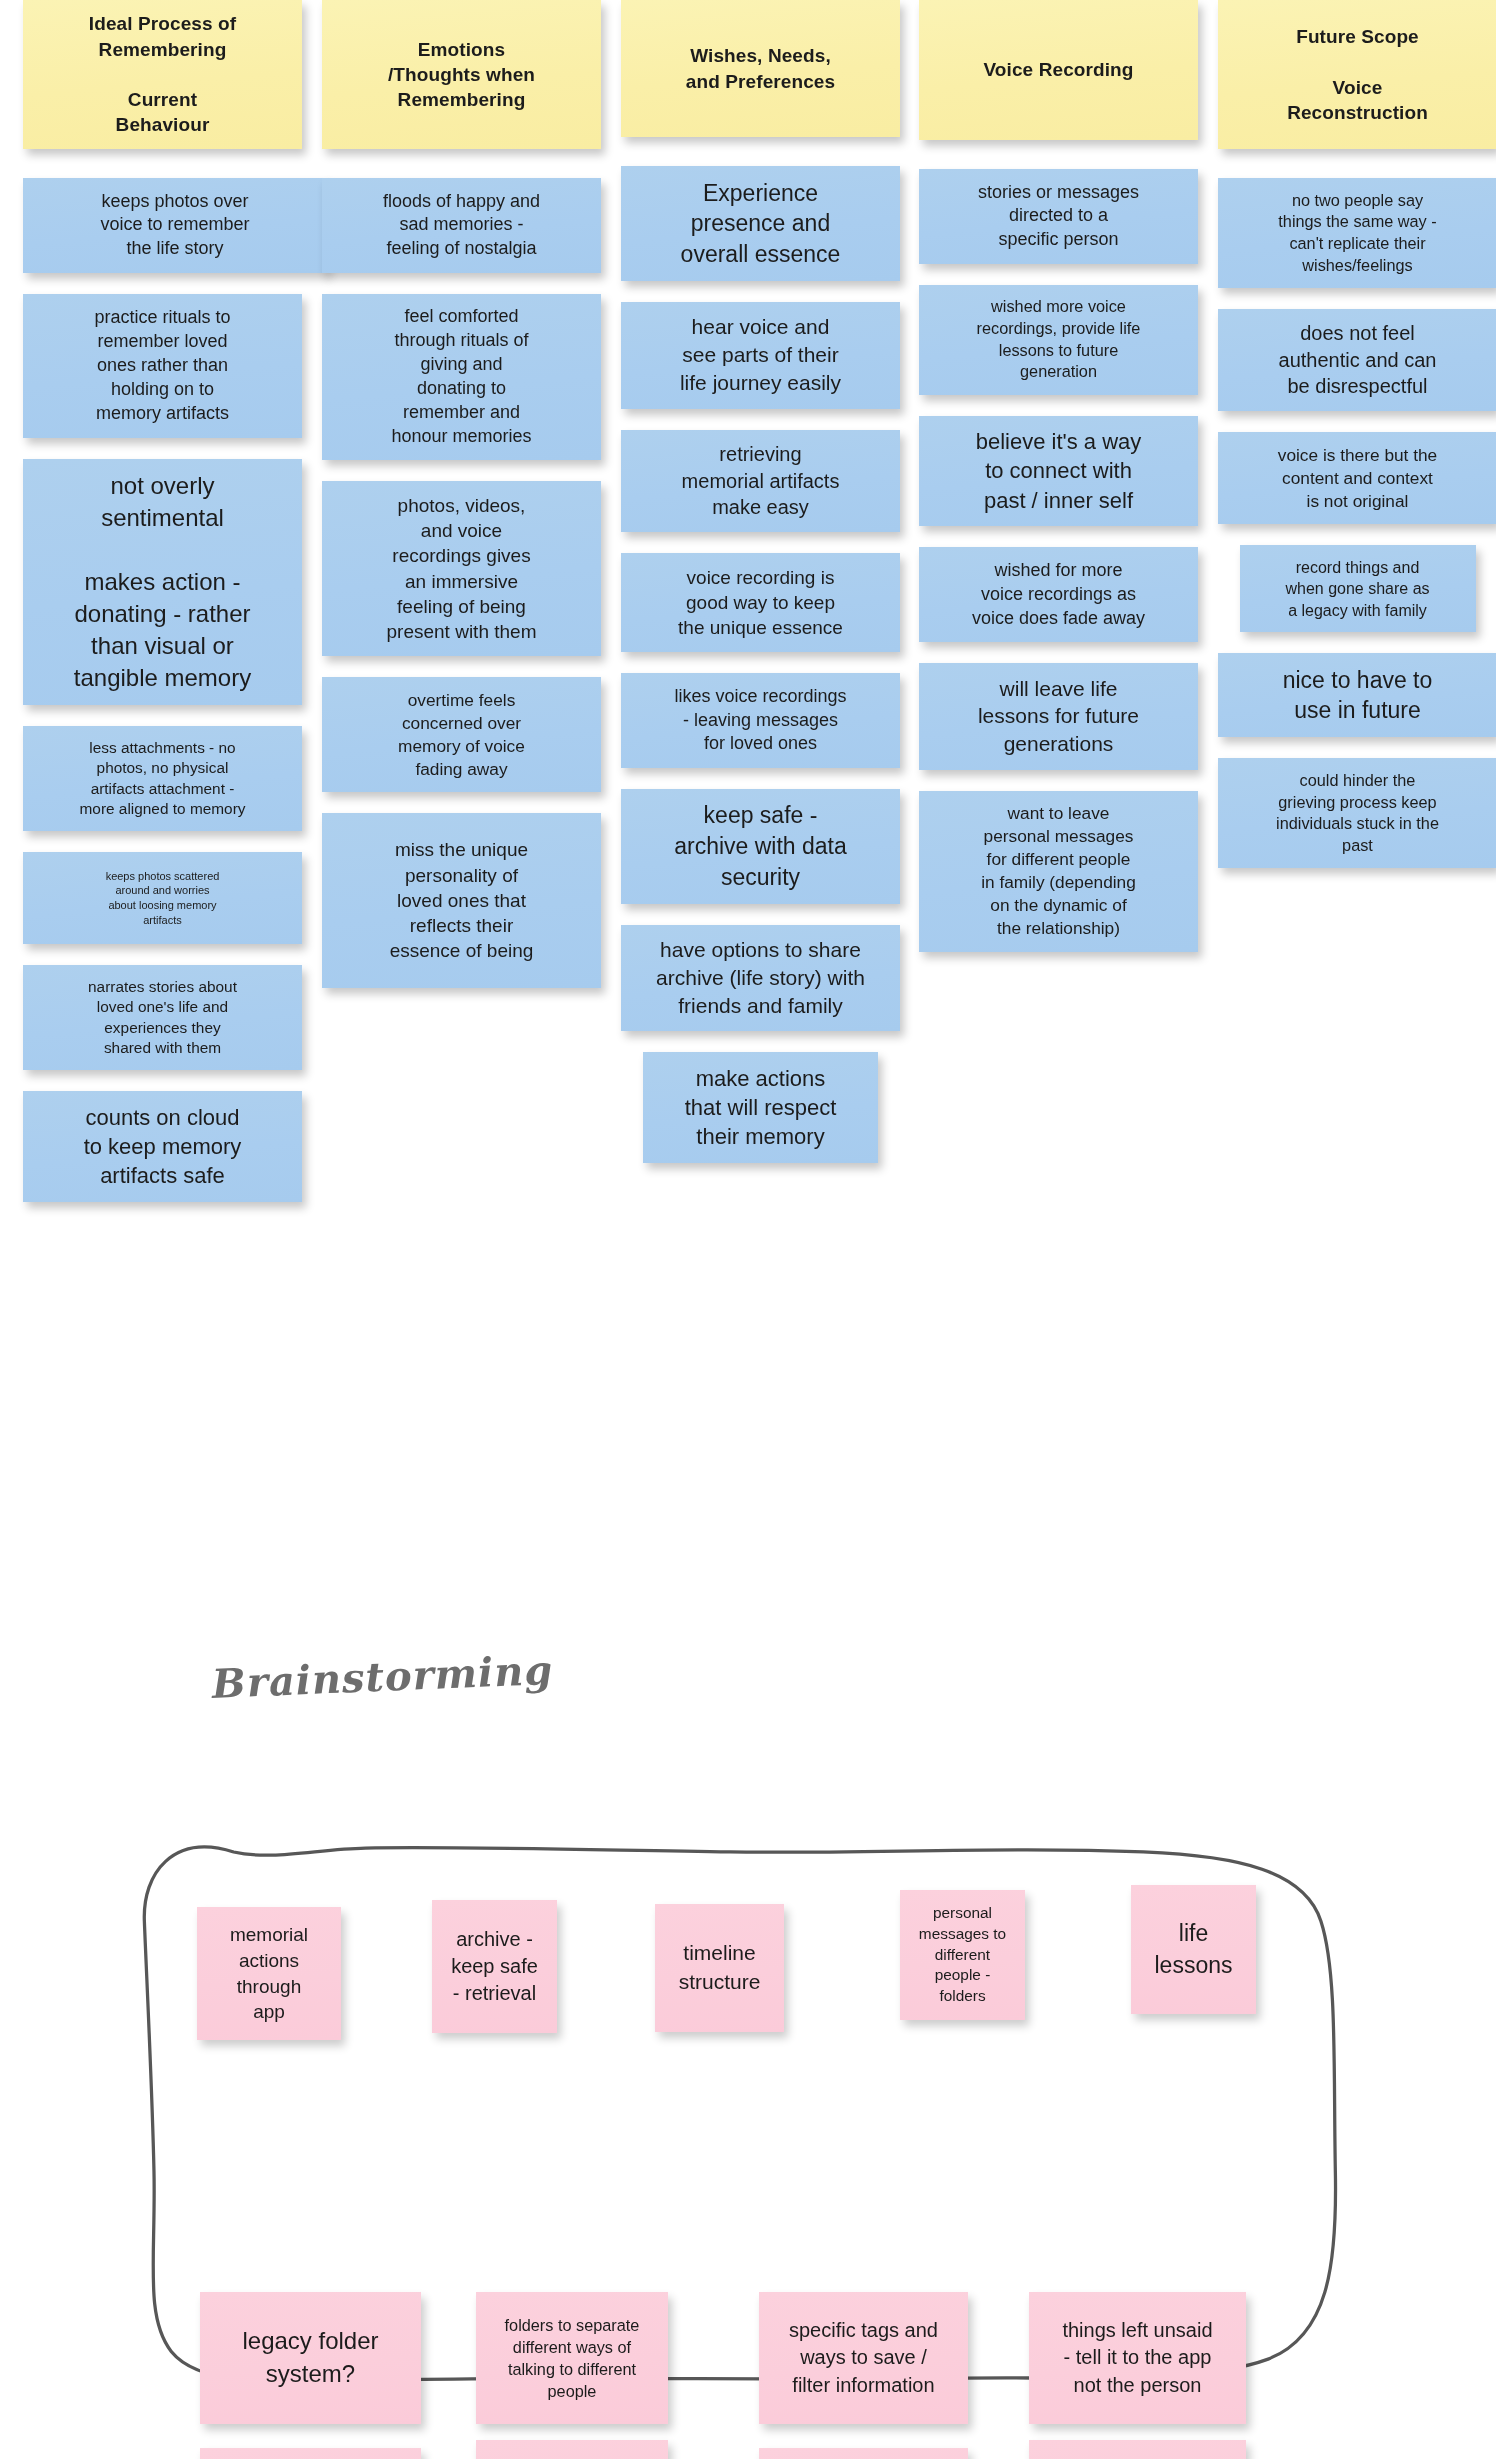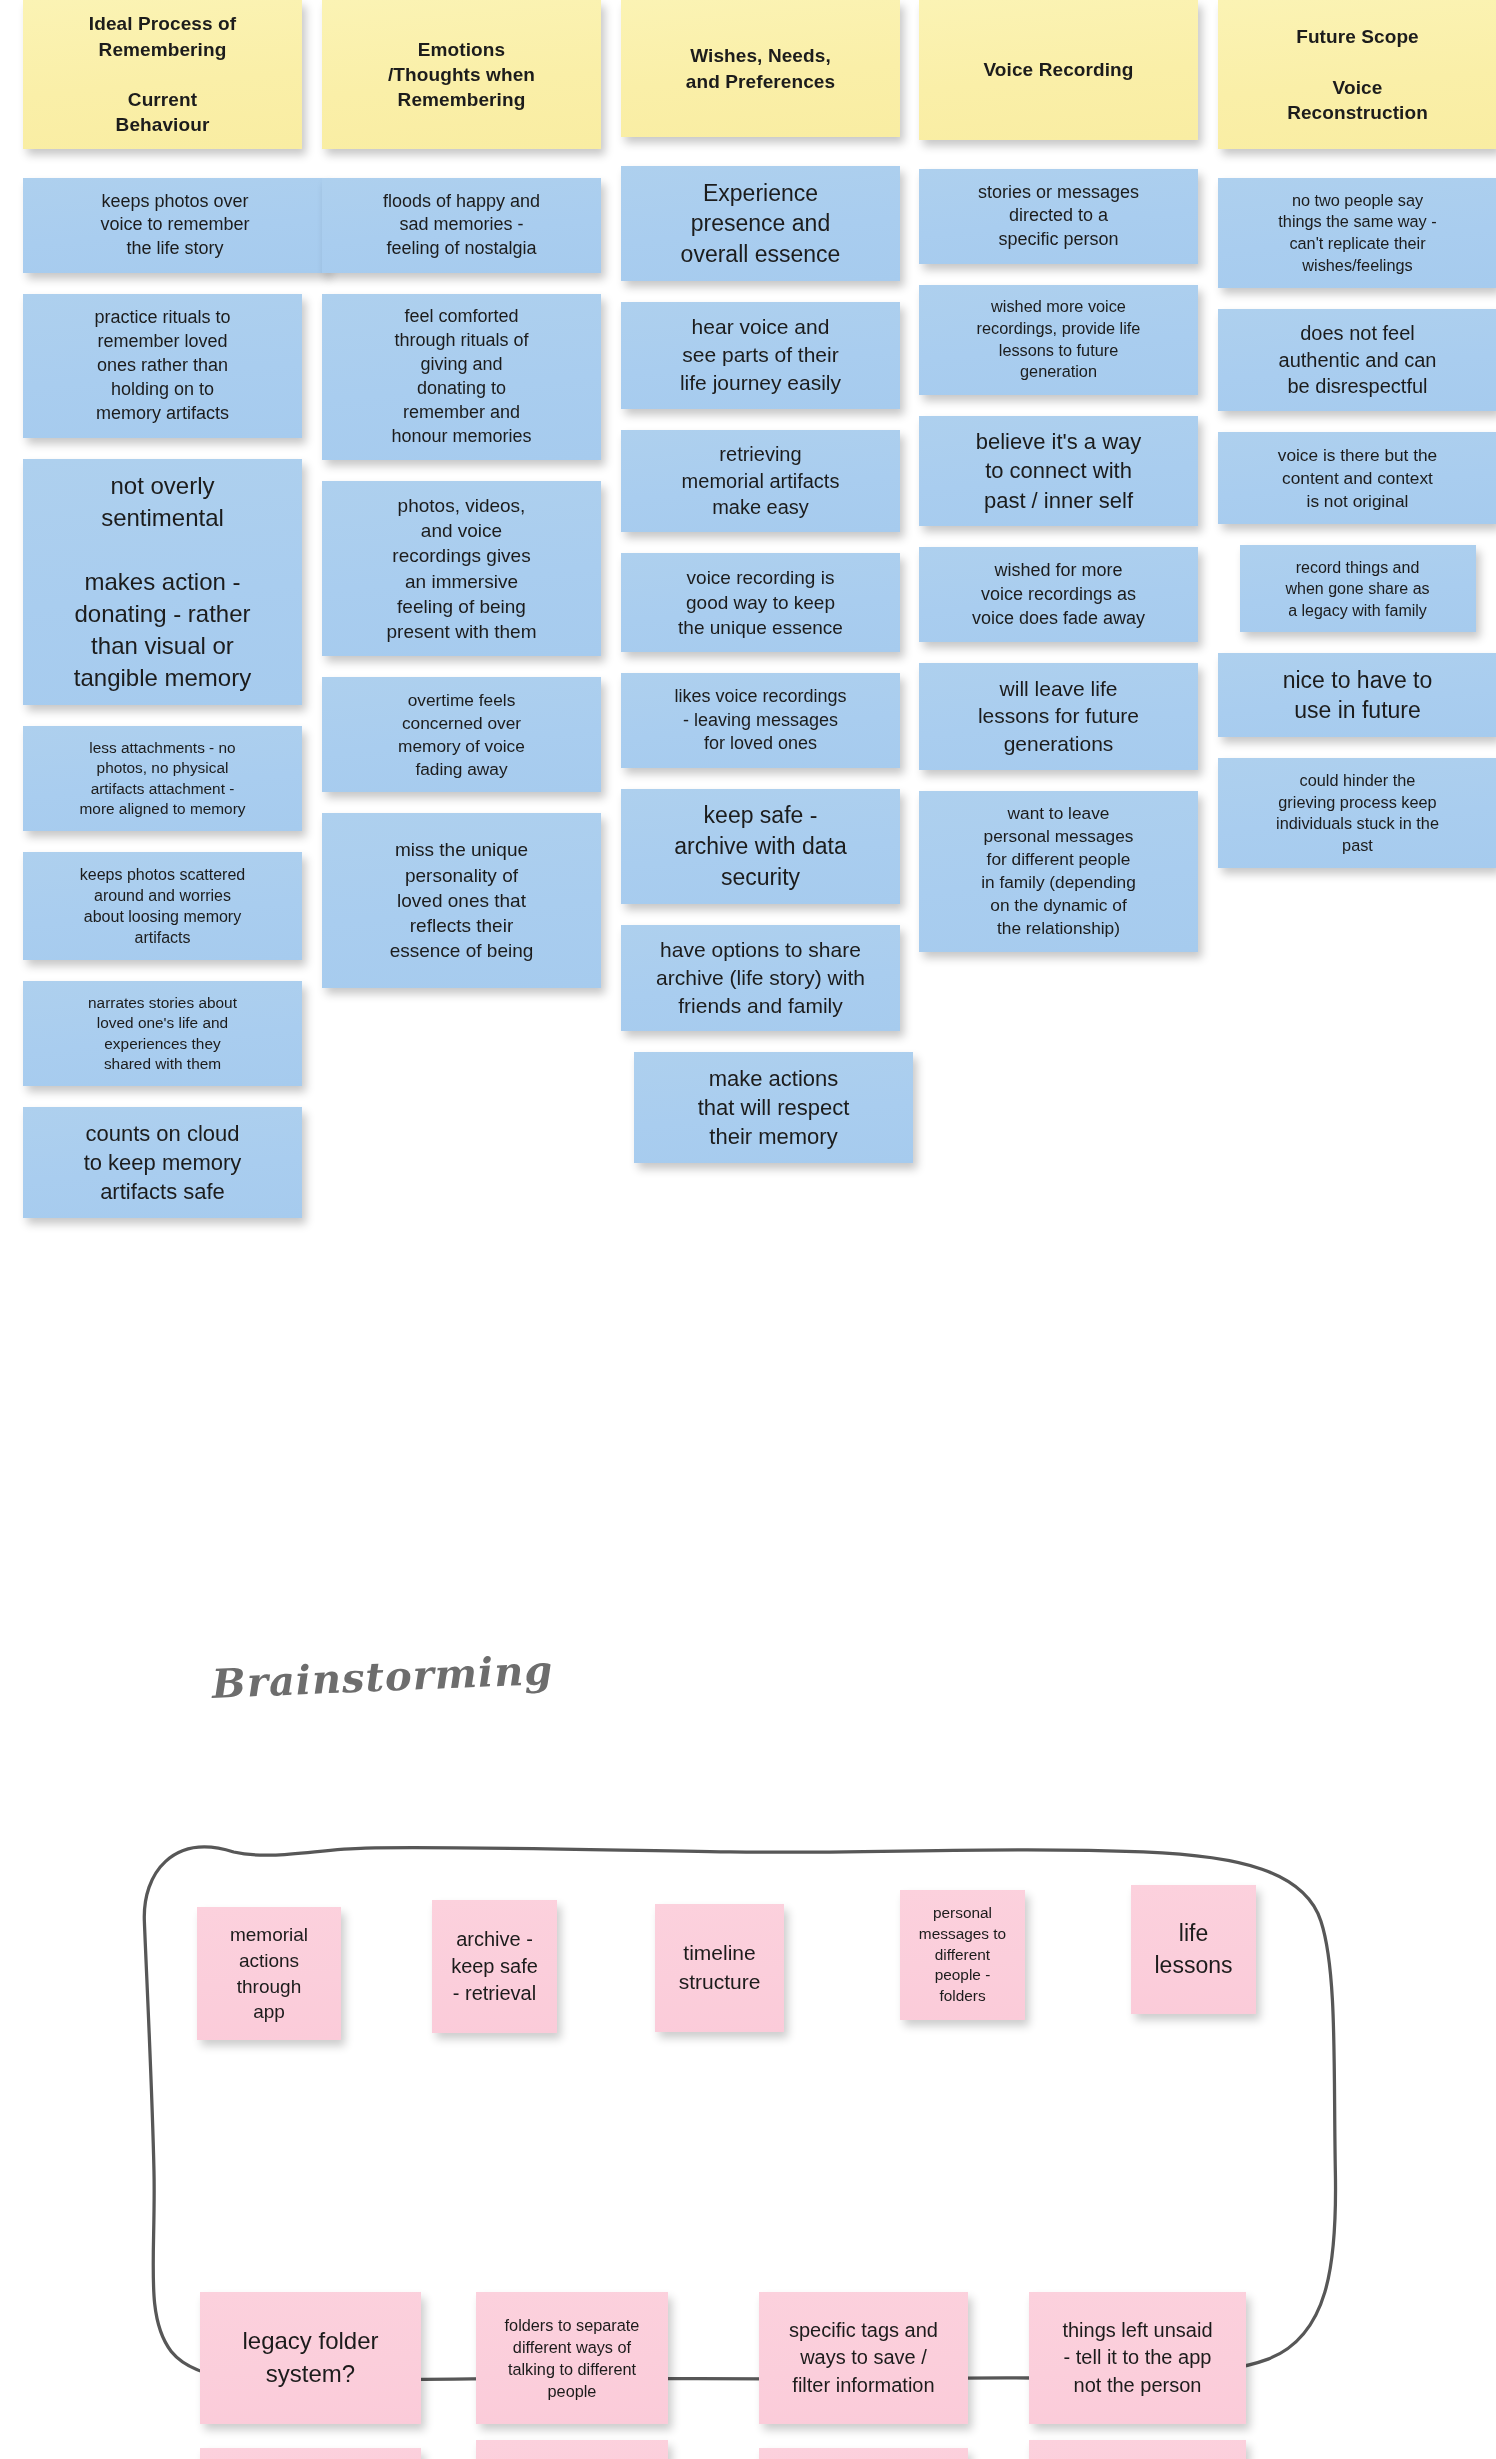--- a/index.html
+++ b/index.html
@@ -129,21 +129,21 @@
 sentimental
 
 makes action -
 donating - rather
 than visual or
 tangible memory</div>
       <div class="note blue" style="font-size: 15.4px; min-height: 92px; width: 279px;">less attachments - no
 photos, no physical
 artifacts attachment -
 more aligned to memory</div>
-      <div class="note blue" style="font-size: 16px; min-height: 92px; width: 279px;">keeps photos scattered
+      <div class="note blue" style="font-size: 11px; min-height: 92px; width: 279px;">keeps photos scattered
 around and worries
 about loosing  memory
 artifacts</div>
       <div class="note blue" style="font-size: 15.4px; min-height: 92px; width: 279px;">narrates stories about
 loved one's life and
 experiences they
 shared with them</div>
       <div class="note blue" style="font-size: 22px; min-height: 100px; width: 279px;">counts on cloud
 to keep memory
 artifacts safe</div>
@@ -194,21 +194,21 @@
 the unique essence</div>
       <div class="note blue" style="font-size: 18px; min-height: 85px; width: 279px;">likes voice recordings
 - leaving messages
 for loved ones</div>
       <div class="note blue" style="font-size: 23px; min-height: 96px; width: 279px;">keep safe -
 archive with data
 security</div>
       <div class="note blue" style="font-size: 21px; min-height: 82px; width: 279px;">have options to share
 archive (life story) with
 friends and family</div>
-      <div class="note blue" style="font-size: 22px; min-height: 99px; width: 279px; margin-left: 13px;">make actions
+      <div class="note blue" style="font-size: 22px; min-height: 99px; width: 235px;">make actions
 that will respect
 their memory</div>
     </div>
     <div class="column col-3">
       <div class="note yellow" style="height: 140px; margin-bottom: 29px;">Voice Recording</div>
       <div class="note blue" style="font-size: 18px; min-height: 88px; width: 279px;">stories or messages
 directed to a
 specific person</div>
       <div class="note blue" style="font-size: 16.3px; min-height: 93px; width: 279px;">wished more voice
 recordings, provide life

